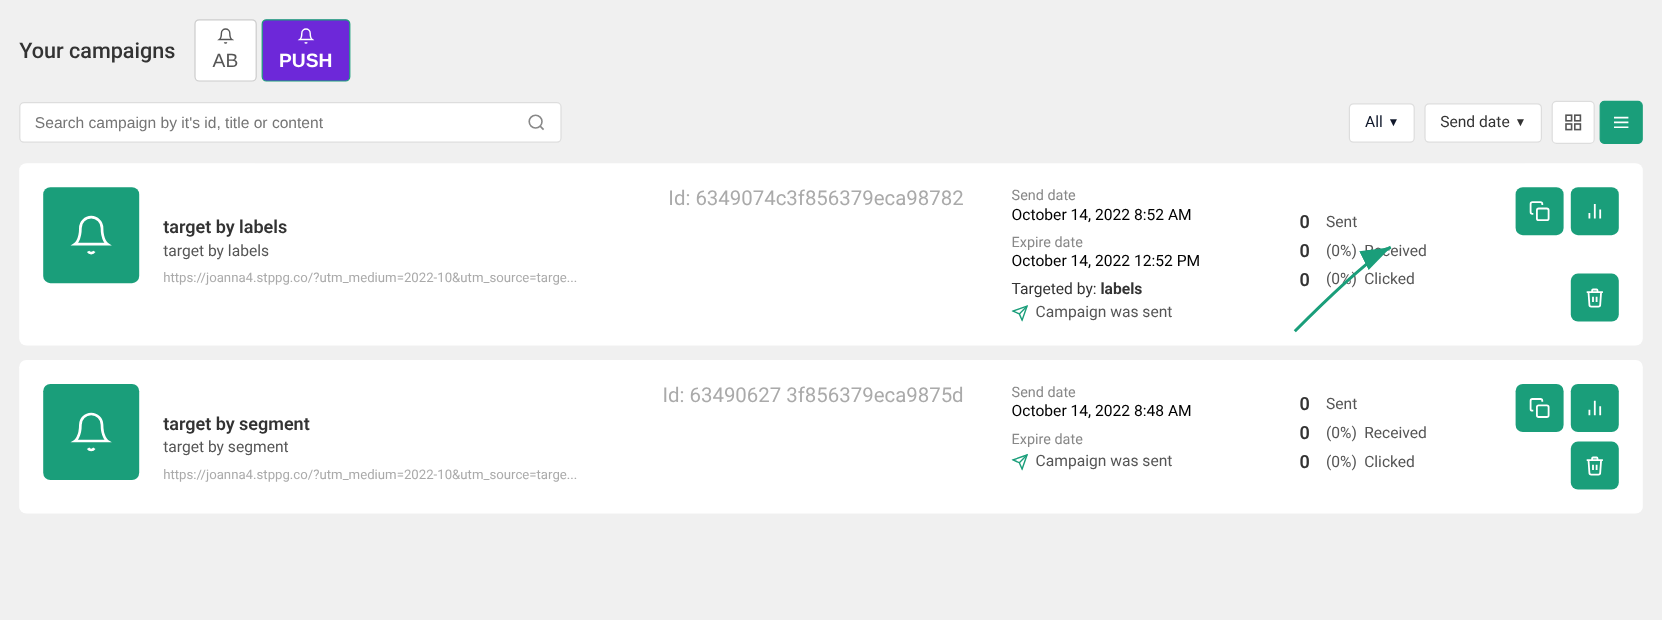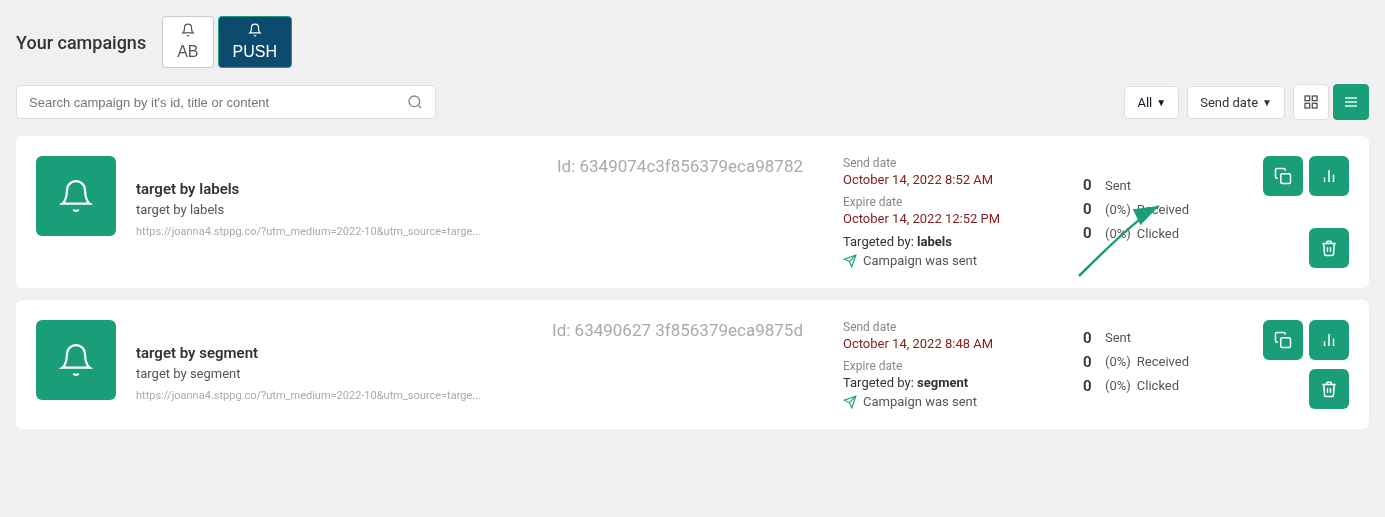--- a/index.html
+++ b/index.html
@@ -32,38 +32,39 @@
       padding: 6px 14px;
       border: 1px solid #ccc;
       border-radius: 4px;
       background: #fff;
       cursor: pointer;
       font-size: 16px;
       color: #555;
       flex-direction: column;
     }
     .tab-btn.active {
-      background: #0c4a6e;
+      background: #6d28d9;
       border-color: #1a9e7a;
       color: #fff;
+      font-weight: bold;
     }
     .toolbar-row {
       display: flex;
       align-items: center;
       justify-content: space-between;
       margin-bottom: 16px;
     }
     .search-box {
       display: flex;
       align-items: center;
       background: #fff;
       border: 1px solid #ddd;
       border-radius: 4px;
       padding: 8px 12px;
-      width: 420px;
+      width: 452px;
     }
     .search-box input {
       border: none;
       outline: none;
       font-size: 13px;
       color: #888;
       width: 100%;
       background: transparent;
     }
     .search-icon-svg {
@@ -173,21 +174,21 @@
       border-left: none;
       margin-left: 20px;
     }
     .detail-label {
       font-size: 12px;
       color: #888;
       margin-bottom: 2px;
     }
     .detail-value {
       font-size: 13px;
-      color: #7f1d1d;
+      color: #000000;
       margin-bottom: 8px;
     }
     .targeted-row {
       font-size: 13px;
       color: #333;
       margin-bottom: 4px;
     }
     .targeted-row strong {
       font-weight: 700;
       color: #333;
@@ -422,24 +423,20 @@
         <div class="campaign-id">Id: 63490627 3f856379eca9875d</div>
         <div class="campaign-title">target by segment</div>
         <div class="campaign-subtitle">target by segment</div>
         <div class="campaign-url">https://joanna4.stppg.co/?utm_medium=2022-10&amp;utm_source=targe...</div>
       </div>
 
       <div class="campaign-details">
         <div class="detail-label">Send date</div>
         <div class="detail-value">October 14, 2022 8:48 AM</div>
         <div class="detail-label">Expire date</div>
-        <div class="targeted-row">
-          <span>Targeted by:</span>
-          <strong>segment</strong>
-        </div>
         <div class="sent-status">
           <svg width="14" height="14" viewBox="0 0 24 24" fill="none" stroke="#1a9e7a" stroke-width="2">
               <line x1="22" y1="2" x2="11" y2="13"></line>
               <polygon points="22 2 15 22 11 13 2 9 22 2"></polygon>
             </svg>
           <span>Campaign was sent</span>
         </div>
       </div>
 
       <div class="stats-section">

